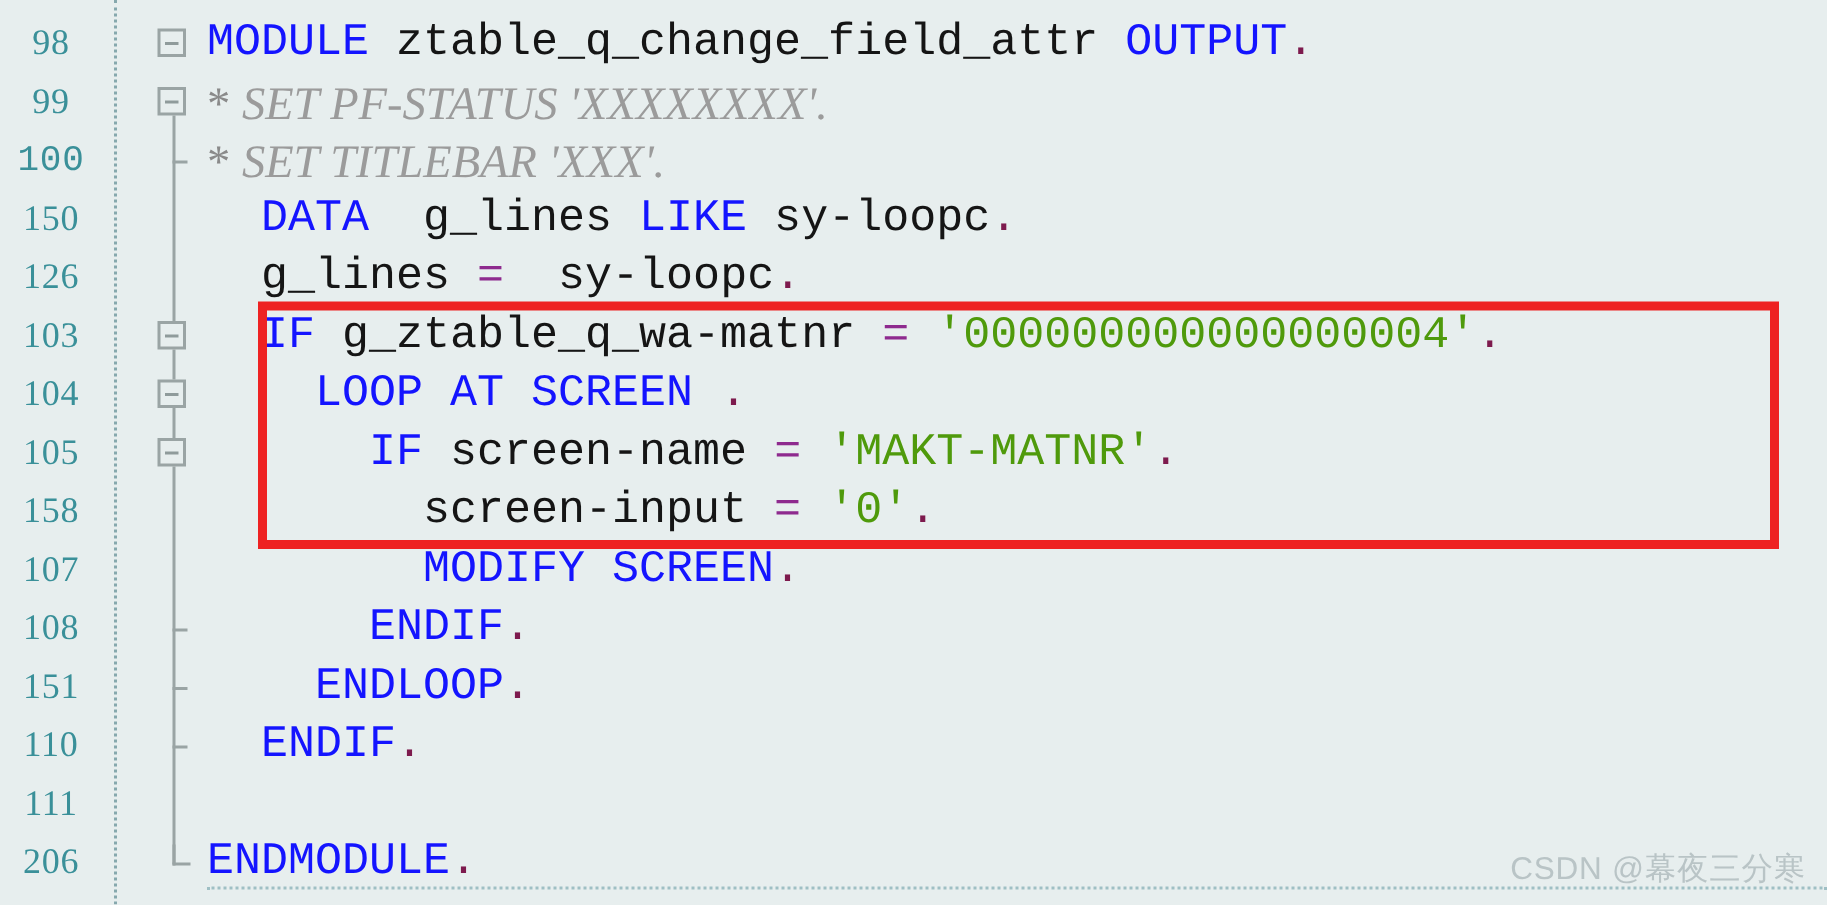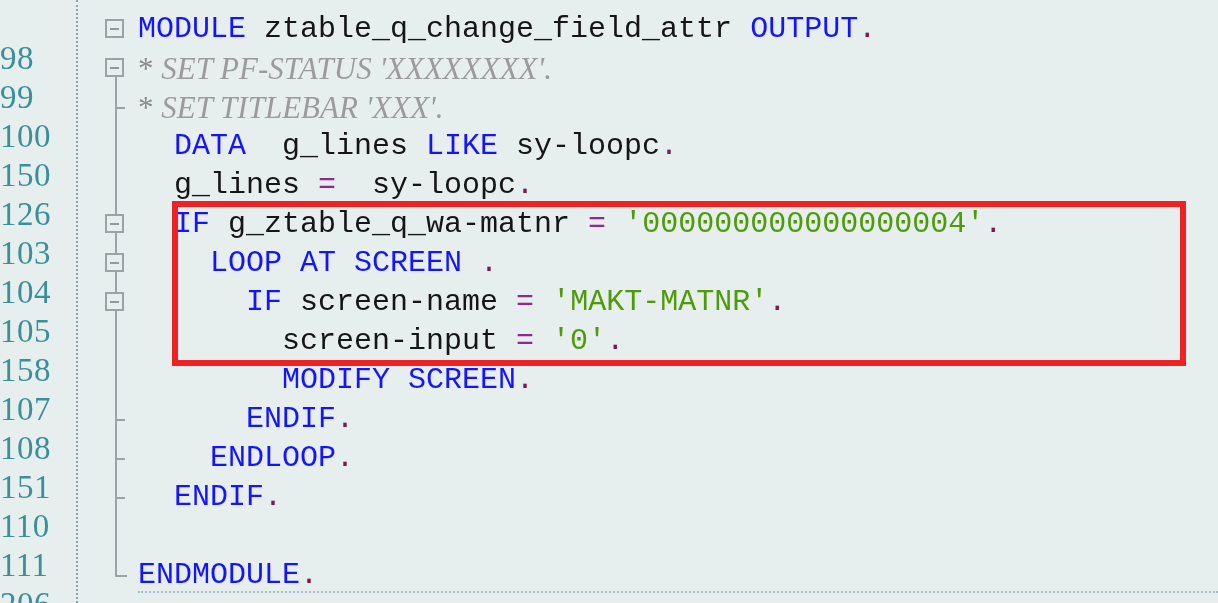--- a/index.html
+++ b/index.html
@@ -33,27 +33,26 @@
     position: absolute;
     left: 76px; top: 0;
     width: 0;
     height: 603px;
     border-left: 2px dotted #86a8ad;
   }
   .lineno {
     position: absolute;
     right: 8px;
     width: 68px;
-    text-align: left;
+    text-align: center;
     color: #3a9099;
     font-family: "Liberation Serif", "DejaVu Serif", serif;
-    font-size: 33px;
+    font-size: 24px;
     line-height: 39px;
     letter-spacing: 0.5px;
-    margin-top: 29px;
   }
 
   
   #foldcol {
     position: absolute;
     left: 100px; top: 0;
     width: 40px;
     height: 603px;
   }
   .fold-stem {
@@ -187,21 +186,21 @@
 
 <div id="editor">
 
   <div id="line97">
     
   </div>
 
   <div id="gutter">
       <div class="lineno" style="top: 10px;">98</div>
       <div class="lineno" style="top: 49px;">99</div>
-      <div class="lineno" style="top: 88px;">100</div>
+      <div class="lineno" style="top: 88px; font-family: Liberation Mono, monospace;">100</div>
       <div class="lineno" style="top: 127px;">150</div>
       <div class="lineno" style="top: 166px;">126</div>
       <div class="lineno" style="top: 205px; padding-left: 31px;">103</div>
       <div class="lineno" style="top: 244px; padding-left: 44px;">104</div>
       <div class="lineno" style="top: 283px;">105</div>
       <div class="lineno" style="top: 322px;">158</div>
       <div class="lineno" style="top: 361px;">107</div>
       <div class="lineno" style="top: 400px;">108</div>
       <div class="lineno" style="top: 439px;">151</div>
       <div class="lineno" style="top: 478px;">110</div>
@@ -239,14 +238,15 @@
       <div class="code-line" style="top: 439px; padding-left: 138px;"><span class="ind">    </span><span class="kw">ENDLOOP</span><span class="dot">.</span></div>
       <div class="code-line" style="top: 478px; padding-left: 138px;"><span class="ind">  </span><span class="kw">ENDIF</span><span class="dot">.</span></div>
       <div class="code-line" style="top: 517px; padding-left: 138px;"></div>
       <div class="code-line" style="top: 556px; padding-left: 138px;"><span class="ind"></span><span class="kw">ENDMODULE</span><span class="dot">.</span></div>
     </div>
 
   <div id="redbox"></div>
 
   <div id="bottom-rule"></div>
 
+  <div id="watermark">CSDN @幕夜三分寒</div>
 
 </div>
 
 </body></html>

